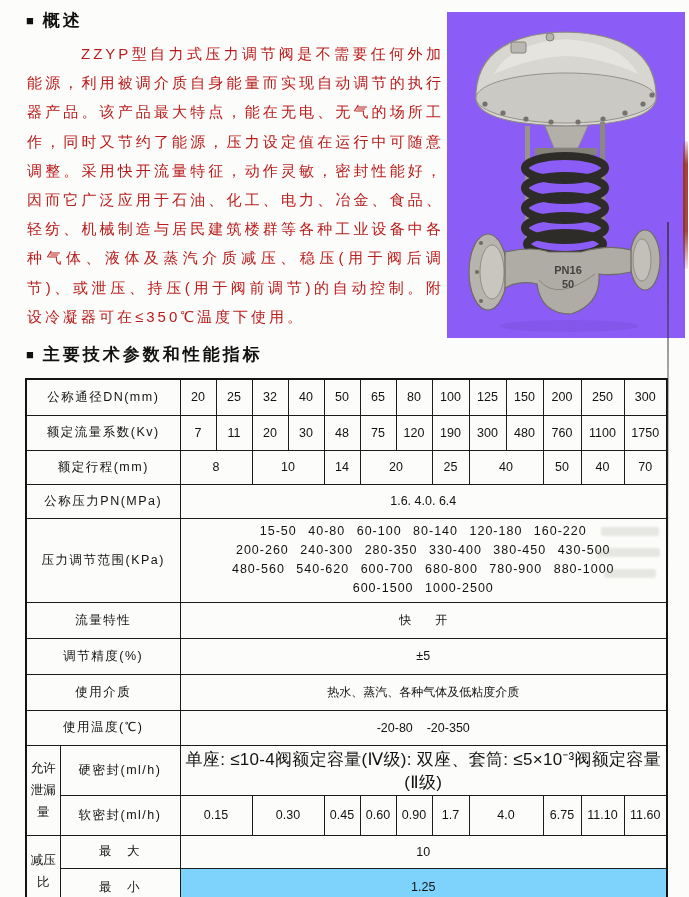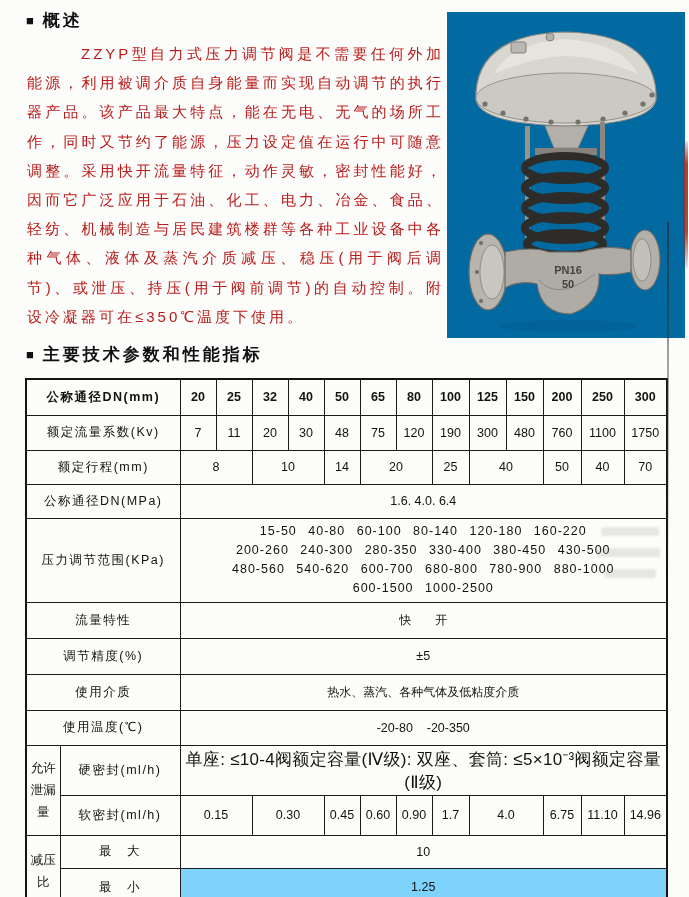--- a/index.html
+++ b/index.html
@@ -43,21 +43,21 @@
     color: #b91c1c;
   }
 
   
   .valve-wrap {
     position: absolute;
     left: 447px;
     top: 12px;
     width: 238px;
     height: 326px;
-    background: #0369a1;
+    background: #8b5cf6;
   }
 
   
   table.params {
     position: absolute;
     left: 25px;
     top: 378px;
     width: 643px;
     border-collapse: collapse;
     table-layout: fixed;
@@ -210,21 +210,21 @@
         <col style="width: 36px;">
         <col style="width: 36px;">
         <col style="width: 37px;">
         <col style="width: 37px;">
         <col style="width: 37px;">
         <col style="width: 38px;">
         <col style="width: 43px;">
         <col style="width: 43px;">
       </colgroup>
     <tbody>
-        <tr style="height: 36px; font-weight: bold;">
+        <tr style="height: 36px;">
           <td colspan="2" class="label">公称通径DN(mm)</td>
           <td class="num">20</td>
           <td class="num">25</td>
           <td class="num">32</td>
           <td class="num">40</td>
           <td class="num">50</td>
           <td class="num">65</td>
           <td class="num">80</td>
           <td class="num">100</td>
           <td class="num">125</td>
@@ -255,21 +255,21 @@
           <td colspan="2" class="num">10</td>
           <td class="num">14</td>
           <td colspan="2" class="num">20</td>
           <td class="num">25</td>
           <td colspan="2" class="num">40</td>
           <td class="num">50</td>
           <td class="num">40</td>
           <td class="num">70</td>
         </tr>
         <tr style="height: 34px;">
-          <td colspan="2" class="label">公称通径DN(MPa)</td>
+          <td colspan="2" class="label">公称压力PN(MPa)</td>
           <td colspan="13" class="num">1.6. 4.0. 6.4</td>
         </tr>
         <tr style="height: 84px;">
           <td colspan="2" class="label">压力调节范围(KPa)</td>
           <td colspan="13" class="left rangeblock">15-50 40-80 60-100 80-140 120-180 160-220
 200-260 240-300 280-350 330-400 380-450 430-500
 480-560 540-620 600-700 680-800 780-900 880-1000
 600-1500 1000-2500</td>
         </tr>
         <tr style="height: 36px;">
@@ -298,21 +298,21 @@
           <td class="label">软密封(ml/h)</td>
           <td colspan="2" class="num">0.15</td>
           <td colspan="2" class="num">0.30</td>
           <td class="num">0.45</td>
           <td class="num">0.60</td>
           <td class="num">0.90</td>
           <td class="num">1.7</td>
           <td colspan="2" class="num">4.0</td>
           <td class="num">6.75</td>
           <td class="num">11.10</td>
-          <td class="num">14.96</td>
+          <td class="num">11.60</td>
         </tr>
         <tr style="height: 33px;">
           <td rowspan="2" class="label group">减压比</td>
           <td class="label center">最　大</td>
           <td colspan="13" class="num">10</td>
         </tr>
         <tr style="height: 39px;">
           <td class="label center">最　小</td>
           <td colspan="13" class="num shaded">1.25</td>
         </tr>

